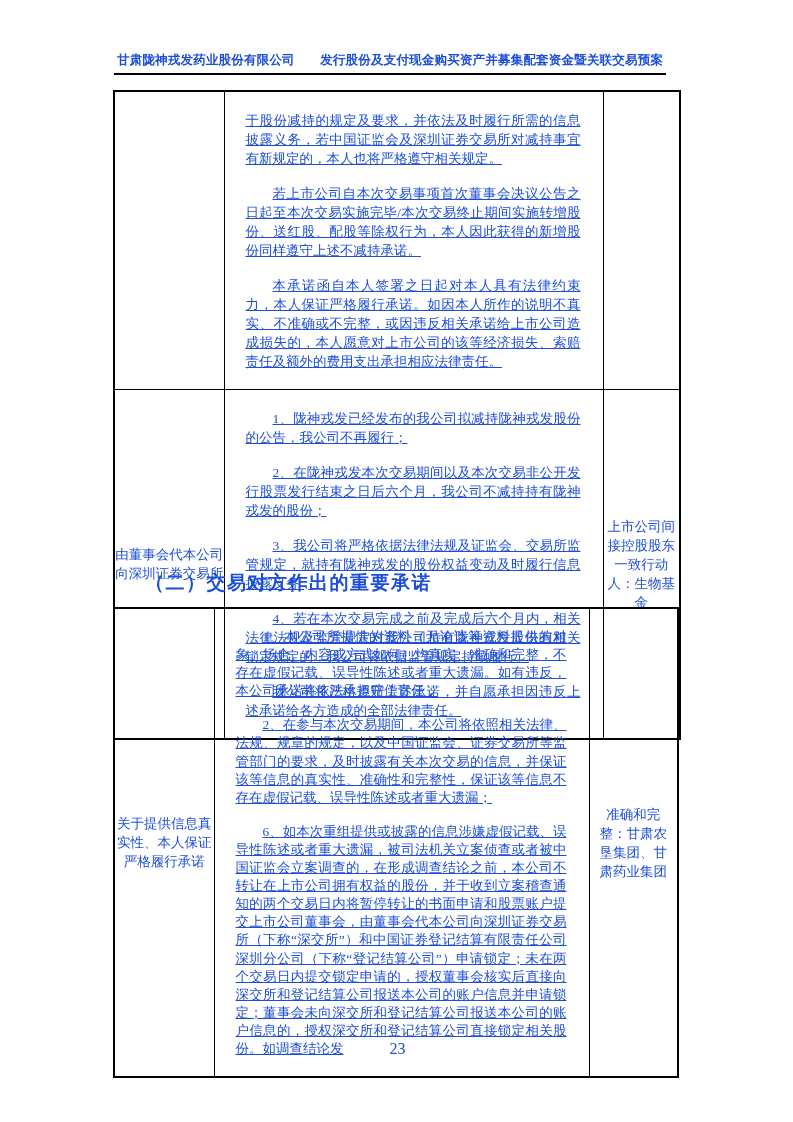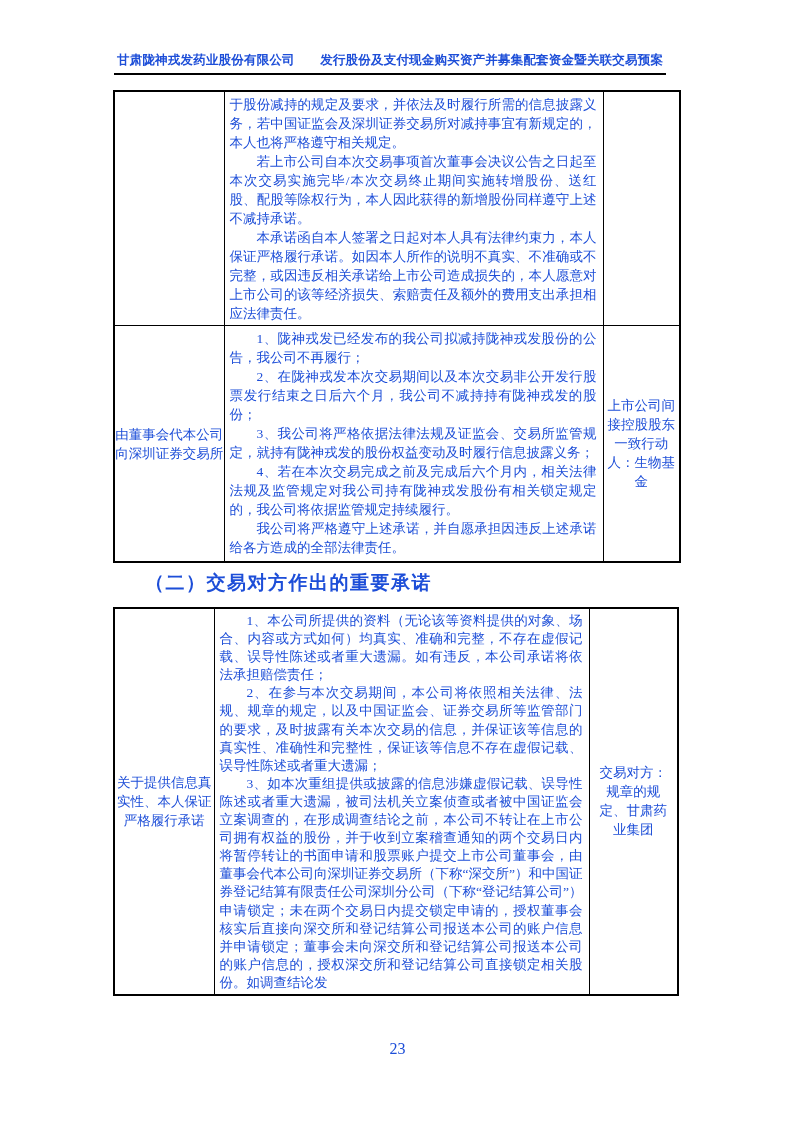--- a/index.html
+++ b/index.html
@@ -38,21 +38,21 @@
   .t1 .row1 td { height:228px; }
   .t1 .row2 td { height:230px; }
   .t2 .head-row th {
     height:24px; font-size:13.5px; font-weight:bold;
     text-align:center; vertical-align:middle; padding:0;
   }
   .t2 .body-row td { height:379px; }
   .t2 .content-cell { line-height:18.1px; }
   .t2 .item-cell { padding:2px 1px; }
   .t2 .party-cell { padding:2px 4px; }
-  .para { margin:0; text-indent:2em; }
+  .para { margin:16px; text-indent:2em;text-decoration:underline; }
   .para.no-indent { text-indent:0; }
   .section-heading {
     position:absolute; left:145px; top:570px;
     font-size:19px; font-weight:bold; letter-spacing:1.5px;
   }
   .page-number {
     position:absolute; top:1040px; left:1px; width:100%;
     text-align:center; font-size:16px;
   }
 </style>
@@ -102,22 +102,22 @@
       <col style="width:100px">
         <col style="width:375px">
         <col style="width:89px">
     </colgroup>
     <tbody>
     <tr class="body-row">
       <td class="item-cell">关于提供信息真实性、本人保证严格履行承诺</td>
       <td class="content-cell">
         <p class="para">1、本公司所提供的资料（无论该等资料提供的对象、场合、内容或方式如何）均真实、准确和完整，不存在虚假记载、误导性陈述或者重大遗漏。如有违反，本公司承诺将依法承担赔偿责任；</p>
         <p class="para">2、在参与本次交易期间，本公司将依照相关法律、法规、规章的规定，以及中国证监会、证券交易所等监管部门的要求，及时披露有关本次交易的信息，并保证该等信息的真实性、准确性和完整性，保证该等信息不存在虚假记载、误导性陈述或者重大遗漏；</p>
-        <p class="para">3、如本次重组提供或披露的信息涉嫌虚假记载、误导性陈述或者重大遗漏，被司法机关立案侦查或者被中国证监会立案调查的，在形成调查结论之前，本公司不转让在上市公司拥有权益的股份，并于收到立案稽查通知的两个交易日内将暂停转让的书面申请和股票账户提交上市公司董事会，由董事会代本公司向深圳证券交易所（下称“深交所”）和中国证券登记结算有限责任公司深圳分公司（下称“登记结算公司”）申请锁定；未在两个交易日内提交锁定申请的，授权董事会核实后直接向深交所和登记结算公司报送本公司的账户信息并申请锁定；董事会未向深交所和登记结算公司报送本公司的账户信息的，授权深交所和登记结算公司直接锁定相关股份。如调查结论发</p>
+        <p class="para">6、如本次重组提供或披露的信息涉嫌虚假记载、误导性陈述或者重大遗漏，被司法机关立案侦查或者被中国证监会立案调查的，在形成调查结论之前，本公司不转让在上市公司拥有权益的股份，并于收到立案稽查通知的两个交易日内将暂停转让的书面申请和股票账户提交上市公司董事会，由董事会代本公司向深圳证券交易所（下称“深交所”）和中国证券登记结算有限责任公司深圳分公司（下称“登记结算公司”）申请锁定；未在两个交易日内提交锁定申请的，授权董事会核实后直接向深交所和登记结算公司报送本公司的账户信息并申请锁定；董事会未向深交所和登记结算公司报送本公司的账户信息的，授权深交所和登记结算公司直接锁定相关股份。如调查结论发</p>
       </td>
-      <td class="party-cell">交易对方：规章的规定、甘肃药业集团</td>
+      <td class="party-cell">准确和完整：甘肃农垦集团、甘肃药业集团</td>
     </tr>
   </tbody>
     </table>
 
   <div class="page-number">23</div>
 
 </div>
 
 </body></html>

